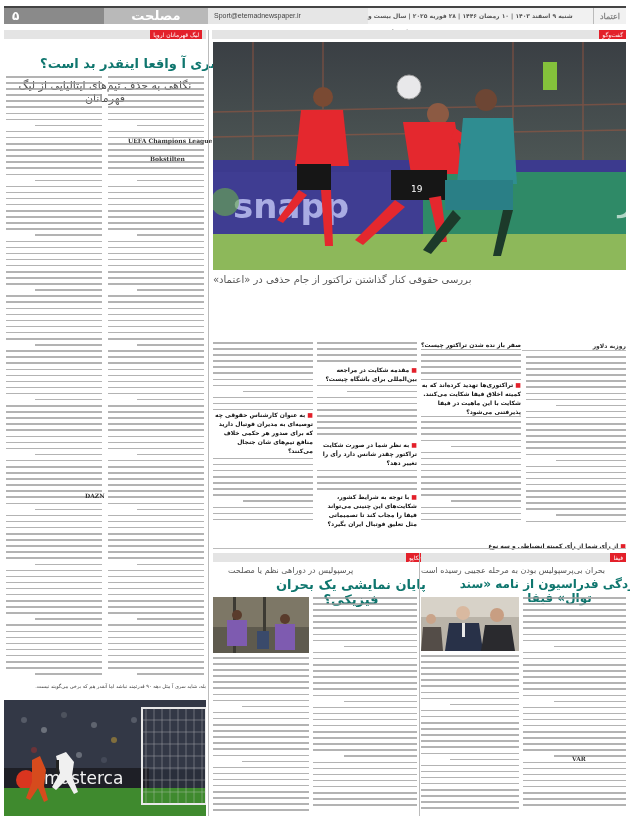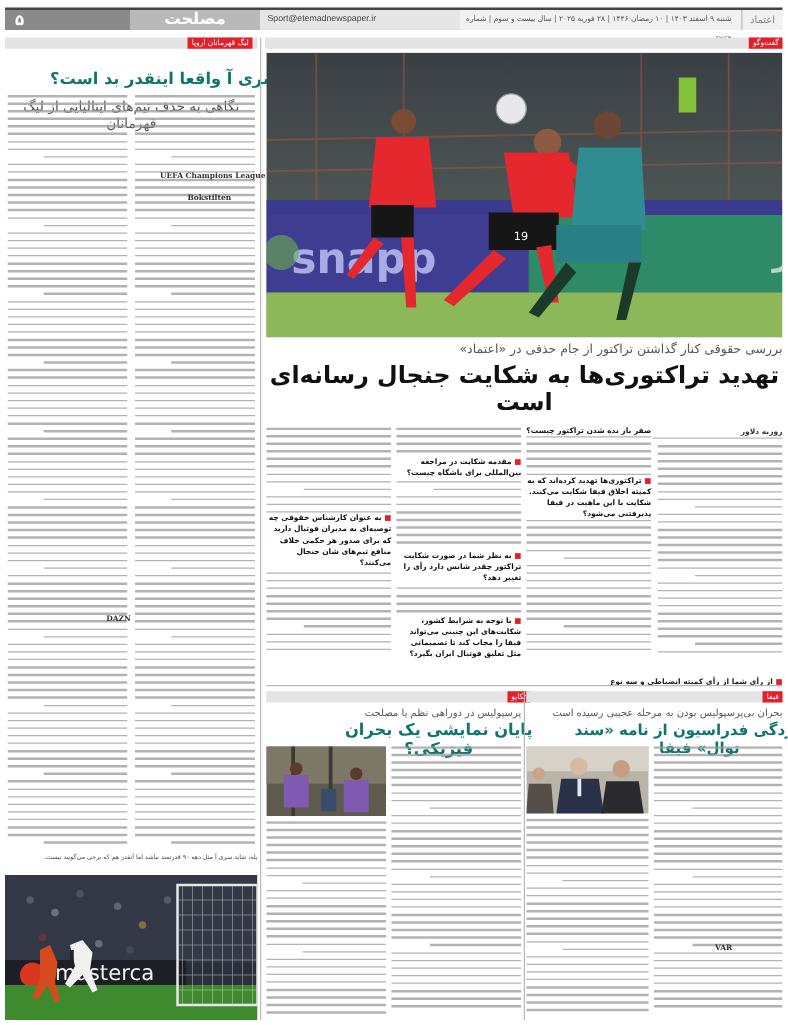--- a/index.html
+++ b/index.html
@@ -5,39 +5,39 @@
   * { box-sizing: border-box; margin: 0; padding: 0; }
   html, body { width: 630px; height: 820px; background: #ffffff; overflow: hidden; }
   body { font-family: "DejaVu Sans", sans-serif; color: #222; position: relative; }
   .page { position: absolute; left: 0; top: 0; width: 630px; height: 820px; background: #fff; }
 
   
   .masthead { position: absolute; top: 6px; left: 4px; right: 4px; height: 18px; border-top: 2px solid #444; display: flex; direction: ltr; }
   .mh-num { width: 100px; background: #8a8a8a; color: #fff; font-weight: bold; font-size: 12px; padding-left: 8px; line-height: 16px; }
   .mh-section { width: 104px; background: #b9b9b9; color: #fff; font-size: 13px; text-align: center; line-height: 16px; font-weight: bold; }
   .mh-email { width: 160px; background: #e6e6e6; font-size: 7px; line-height: 16px; padding-left: 6px; color: #444; font-family: "Liberation Sans", sans-serif; }
-  .mh-date { flex: 1; background: #f1f1f1; font-size: 6px; line-height: 16px; padding-right: 6px; text-align: right; direction: rtl; color: #555; display: flex; justify-content: flex-start; gap: 8px; }
+  .mh-date { flex: 1; background: #f1f1f1; font-size: 6px; line-height: 16px; padding-right: 6px; text-align: left; direction: rtl; color: #555; display: flex; justify-content: flex-start; gap: 8px; font-weight: bold; }
   .mh-logo { font-family: "DejaVu Serif", serif; font-size: 8px; color: #888; border-left: 1px solid #bbb; padding-left: 6px; }
 
   
   .strip { position: absolute; height: 9px; background: #e4e4e4; }
   .label-red { position: absolute; background: #e3202a; color: #fff; font-size: 6px; line-height: 9px; padding: 0 3px; direction: rtl; }
 
   .rtl { direction: rtl; text-align: right; }
   .kicker { font-size: 11px; color: #555; text-align: center; direction: rtl; margin-top: 36px; }
   .headline { font-weight: bold; color: #0f766e; text-align: center; direction: rtl; margin-left: 36px; }
   .lines { position: absolute; overflow: hidden; }
   .lines .ln { height: 1.5px; background: #9a9a9a; margin-bottom: 4.6px; opacity: .75; }
   .lines .ln.short { width: 70%; margin-left: auto; }
 
   
   .photo { position: absolute; overflow: hidden; }
   .photo svg { width: 100%; height: 100%; display: block; }
 
-  .sub-kicker { position: absolute; font-size: 10px; color: #555; text-align: right; direction: rtl; }
+  .sub-kicker { position: absolute; font-size: 10px; color: #555; text-align: left; direction: rtl; }
   .big-head { position: absolute; font-size: 19px; font-weight: bold; text-align: center; direction: rtl; color: #111; letter-spacing: -0.5px; }
   .deck { position: absolute; font-size: 9px; font-weight: bold; text-align: center; direction: rtl; color: #222; }
   .byline { position: absolute; font-size: 6px; font-weight: bold; color: #333; direction: rtl; }
   .q { position: absolute; font-size: 6px; font-weight: bold; color: #111; direction: rtl; text-align: right; line-height: 9px; }
   .q .dot { color: #e3202a; }
   .divider { position: absolute; background: #bbb; }
   .red-bullet { position: absolute; font-size: 6px; font-weight: bold; direction: rtl; color: #222; }
   .red-bullet span.dot { color: #e3202a; }
   .tag-latin { position: absolute; font-family: "DejaVu Serif", serif; font-size: 6px; font-weight: bold; color: #333; }
 </style>
@@ -363,21 +363,20 @@
       <path d="M250 76 h50 l4 66 h-60 z" fill="#2f8d91"></path>
       <rect x="232" y="138" width="68" height="30" fill="#2a7f86"></rect>
       <path d="M240 168 l-30 40 l8 4 l30 -36 z" fill="#1c3a2a"></path>
       <path d="M290 168 l-10 46 h8 l12 -46 z" fill="#1c3a2a"></path>
 
       <circle cx="196" cy="45" r="12" fill="#e8e8ea" stroke="#9a9a9a" stroke-width="1"></circle>
     </svg>
   </div>
 
   <div class="sub-kicker" style="left:213px; top:274px; width:413px;">بررسی حقوقی کنار گذاشتن تراکتور از جام حذفی در «اعتماد»</div>
-  <div class="big-head" style="left:213px; top:289px; width:413px;">تهدید تراکتوری‌ها به شکایت جنجال رسانه‌ای است</div>
 
   <div class="byline" style="right:4px; top:342px;">روزبه دلاور</div>
   <div class="divider" style="left:522px; top:350px; width:104px; height:1px;"></div>
 
   <div class="lines" style="left:526px; top:356px; width:100px; height:172px;" id="mc1">
       <div class="ln"></div>
       <div class="ln"></div>
       <div class="ln"></div>
       <div class="ln"></div>
       <div class="ln"></div>
@@ -506,21 +505,21 @@
   <div class="q" style="left:421px; top:380px; width:100px; background:#fff;"><span class="dot">■ </span><span>تراکتوری‌ها تهدید کرده‌اند که به کمیته اخلاق فیفا شکایت می‌کنند. شکایت با این ماهیت در فیفا پذیرفتنی می‌شود؟</span></div>
   <div class="q" style="left:317px; top:365px; width:100px; background:#fff;"><span class="dot">■ </span><span>مقدمه شکایت در مراجعه بین‌المللی برای باشگاه چیست؟</span></div>
   <div class="q" style="left:213px; top:410px; width:100px; background:#fff;"><span class="dot">■ </span><span>به عنوان کارشناس حقوقی چه توصیه‌ای به مدیران فوتبال دارید که برای صدور هر حکمی خلاف منافع تیم‌های شان جنجال می‌کنند؟</span></div>
   <div class="q" style="left:317px; top:440px; width:100px; background:#fff;"><span class="dot">■ </span><span>به نظر شما در صورت شکایت تراکتور چقدر شانس دارد رأی را تغییر دهد؟</span></div>
   <div class="q" style="left:317px; top:492px; width:100px; background:#fff;"><span class="dot">■ </span><span>با توجه به شرایط کشور، شکایت‌های این چنینی می‌تواند فیفا را مجاب کند تا تصمیماتی مثل تعلیق فوتبال ایران بگیرد؟</span></div>
 
   <div class="red-bullet" style="right:4px; top:542px;"><span class="dot">■ </span><span>از رأی شما از رأی کمیته انضباطی و سه نوع</span></div>
 
   <div class="strip" style="left:213px; top:553px; width:204px;"></div>
   <div class="label-red" style="left:406px; top:553px;">تکاپو</div>
-  <div class="sub-kicker" style="left:213px; top:566px; width:204px; font-size:8px;">پرسپولیس در دوراهی نظم یا مصلحت</div>
+  <div class="sub-kicker" style="left:228px; top:566px; width:204px; font-size:8px;">پرسپولیس در دوراهی نظم یا مصلحت</div>
   <div class="headline" style="position:absolute; left:213px; top:577px; width:204px; font-size:13px;">پایان نمایشی یک بحران فیزیکی؟</div>
 
   <div class="photo" style="left:213px; top:597px; width:96px; height:56px;">
     <svg viewBox="0 0 96 56" preserveAspectRatio="none">
       <rect width="96" height="56" fill="#5e5a4e"></rect>
       <rect x="0" y="0" width="96" height="30" fill="#7d7766"></rect>
       <rect x="20" y="0" width="3" height="56" fill="#3c3a33"></rect>
         <rect x="50" y="0" width="3" height="40" fill="#3c3a33"></rect>
       <circle cx="24" cy="18" r="5" fill="#5a3c2c"></circle>
       <rect x="14" y="23" width="20" height="26" fill="#7e5bb0"></rect>

